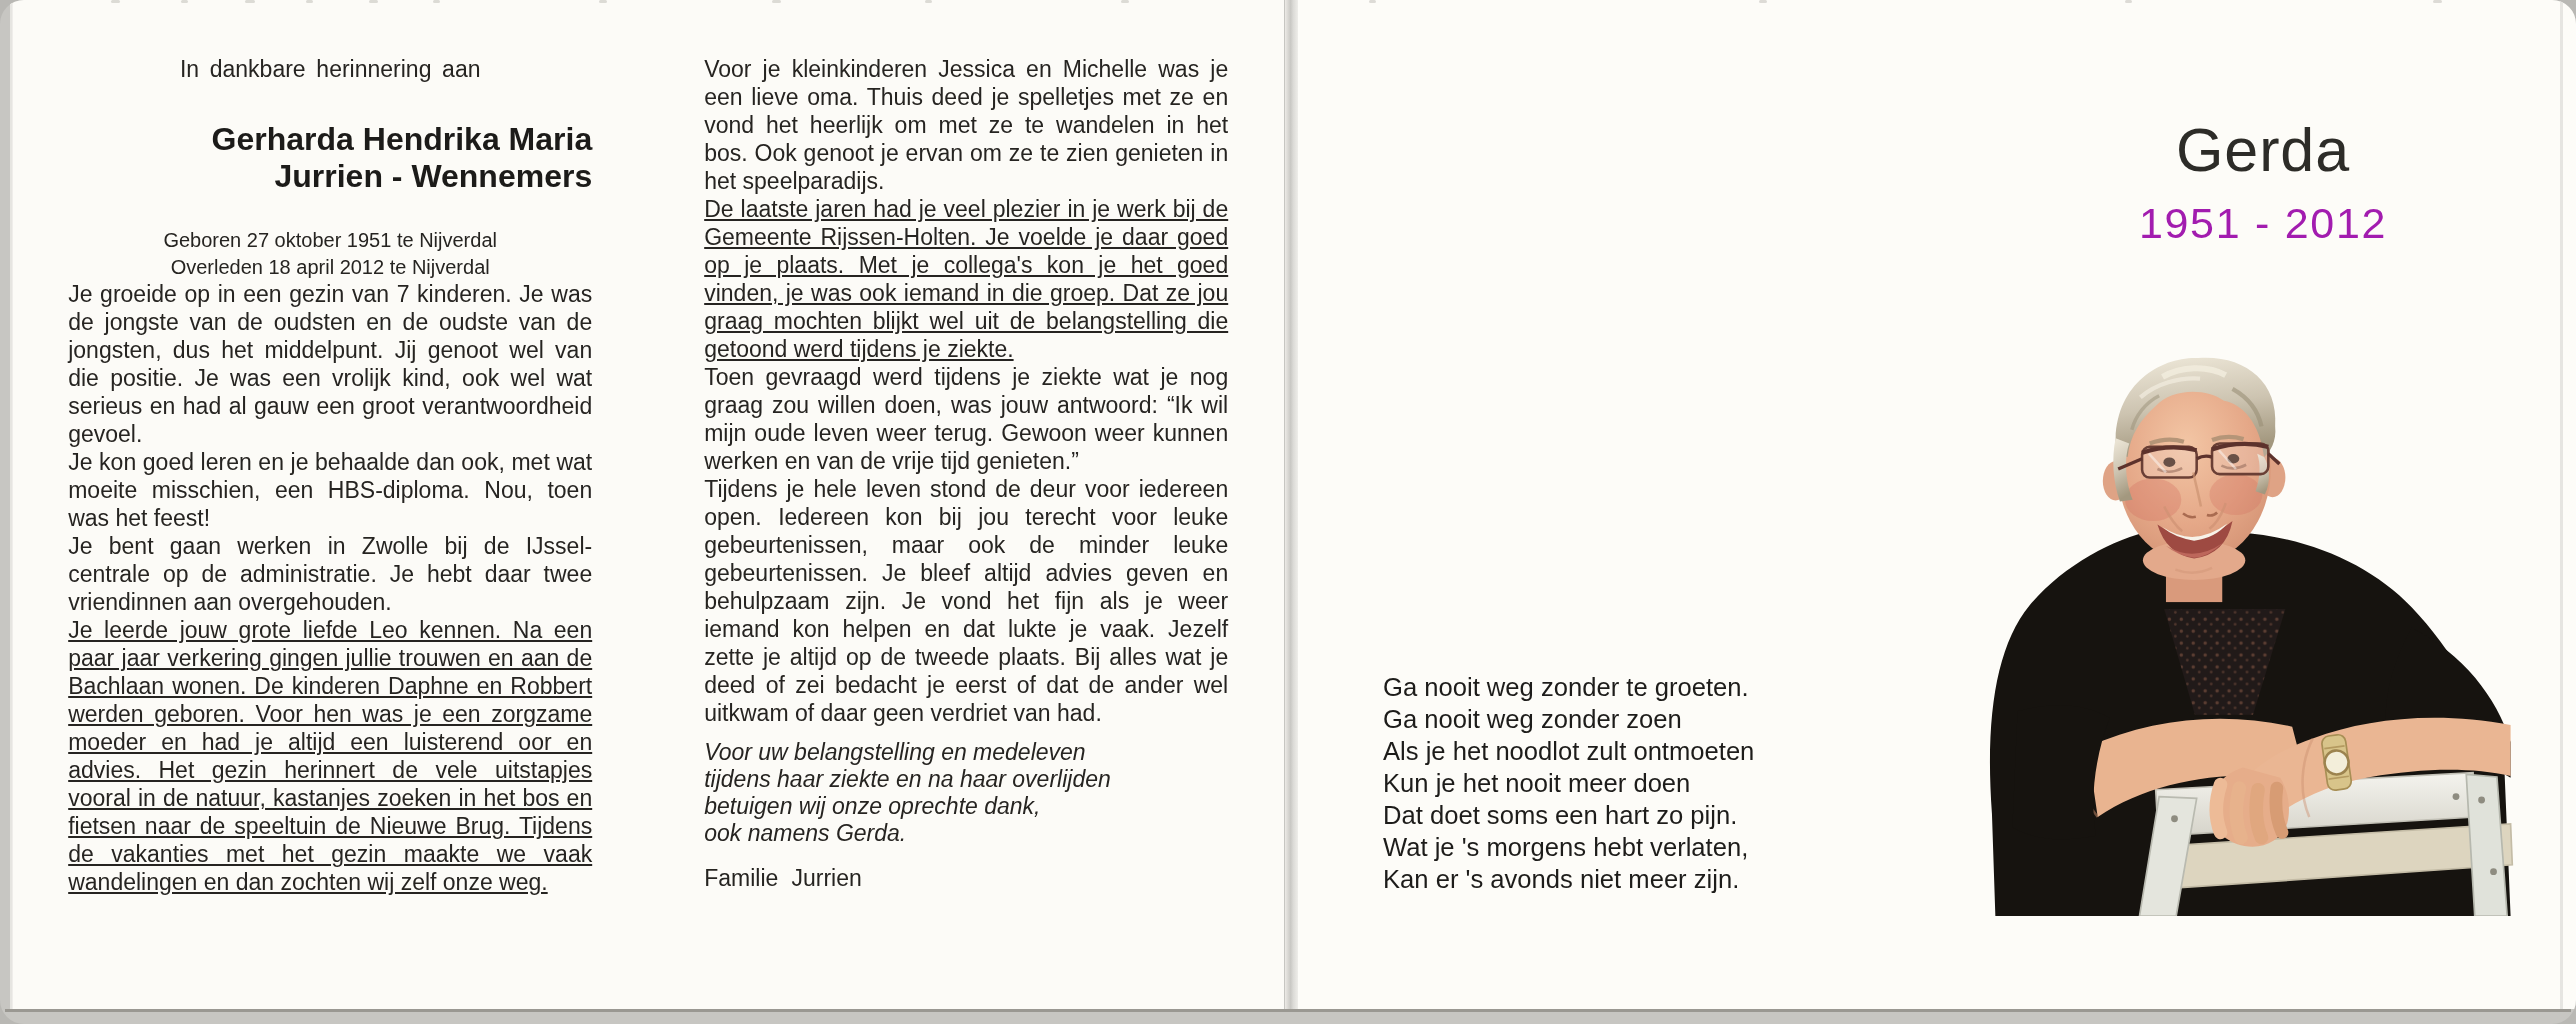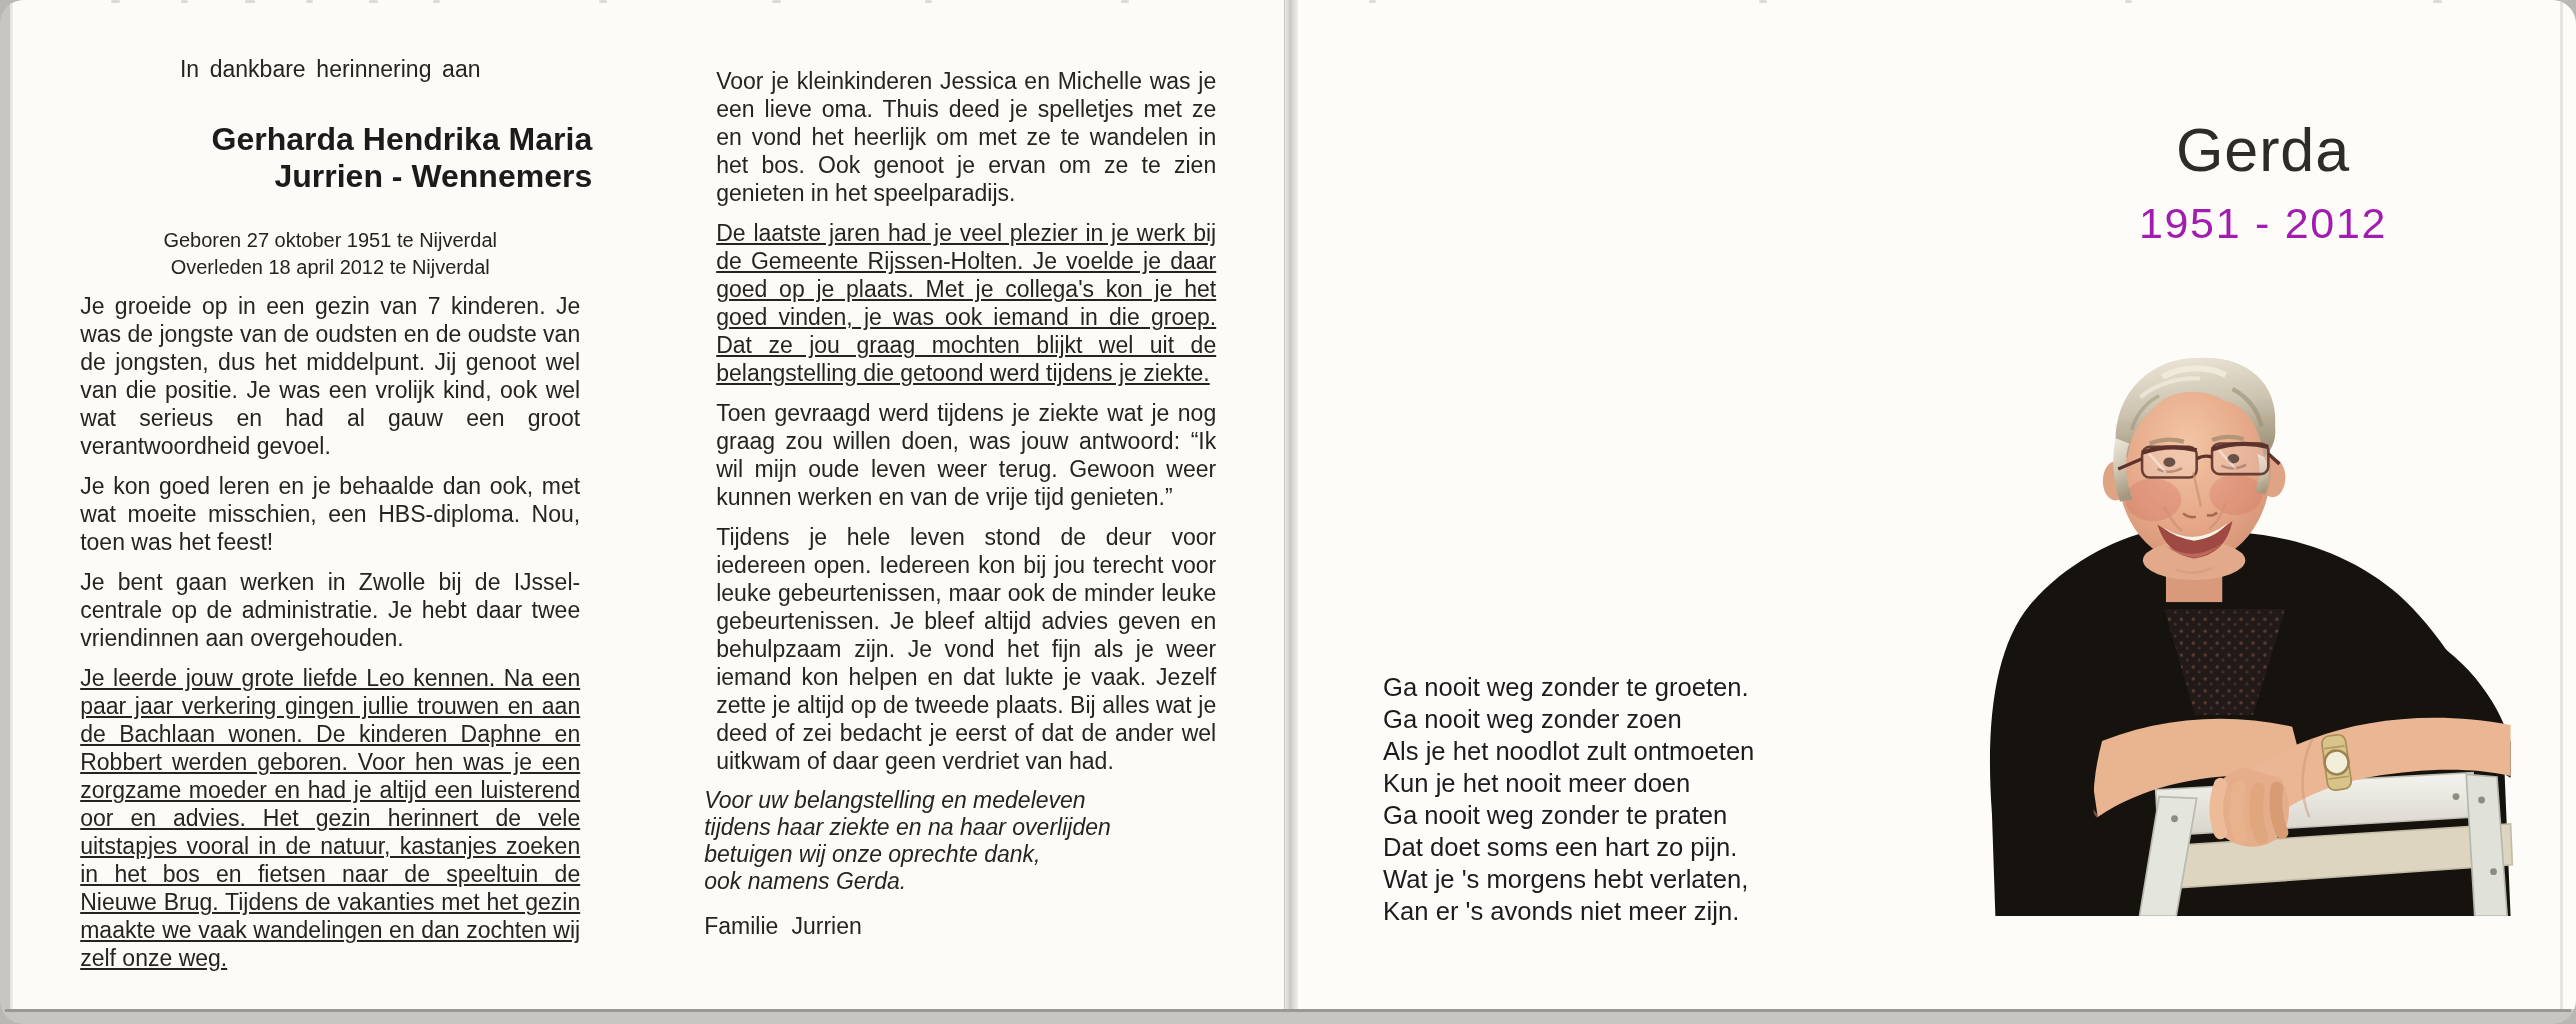--- a/index.html
+++ b/index.html
@@ -11,21 +11,21 @@
   .seam{position:absolute;top:0;left:1285px;width:13.7px;height:1009px;
         background:linear-gradient(90deg,#eceae6 0%,#c9c8c4 40%,#dcdbd7 60%,#f2f1ed 100%);}
   .bottom-edge{position:absolute;left:5.1px;top:1009px;width:2566px;height:3.4px;background:#9a9892;}
   .right-edge{position:absolute;top:0;left:2560px;width:2.6px;height:1009px;background:#e3e2de;opacity:.9;}
   .dash{position:absolute;top:0;height:3.4px;background:#6f6a60;opacity:.22;border-radius:1.7px;}
 
   
   .col{position:absolute;top:55px;width:524px;font-size:23px;line-height:28px;color:#262421;}
   #col1{left:58px;}
   #col2{left:694px;}
-  .col p{margin:12px;text-align:justify;}
+  .col p{margin:0;text-align:justify;}
   .gap{margin-top:12.8px;text-decoration:underline;}
   .memoriam-line{text-align:center;word-spacing:4.3px;}
   .name-block{margin-top:38px;text-align:right;font-weight:bold;font-size:32px;line-height:37px;color:#1c1b19;}
   .dates-block{margin-top:32px;text-align:center;font-size:20px;line-height:26.5px;}
   .first-para{margin-top:48px;}
   .thanks-block{margin-top:12px;font-style:italic;line-height:27px;}
   .signature{margin-top:17px;text-align:left;word-spacing:6.8px;}
 
   
   .rc-title{position:absolute;left:743px;top:118px;width:444px;text-align:center;
@@ -83,21 +83,20 @@
   <div class="card" id="card-right">
 
     <div class="rc-title">Gerda</div>
     <div class="rc-years">1951 - 2012</div>
 
     <div class="rc-poem">
       <div>Ga nooit weg zonder te groeten.</div>
       <div>Ga nooit weg zonder zoen</div>
       <div>Als je het noodlot zult ontmoeten</div>
       <div>Kun je het nooit meer doen</div>
-      <div>Ga nooit weg zonder te praten</div>
       <div>Dat doet soms een hart zo pijn.</div>
       <div>Wat je 's morgens hebt verlaten,</div>
       <div>Kan er 's avonds niet meer zijn.</div>
     </div>
 
     <div class="rc-photo">
       <svg viewBox="0 0 660 660" width="563" height="563">
         <defs>
           <radialGradient id="skinG" cx="45%" cy="38%" r="75%">
             <stop offset="0%" stop-color="#f3c6a5"></stop>

